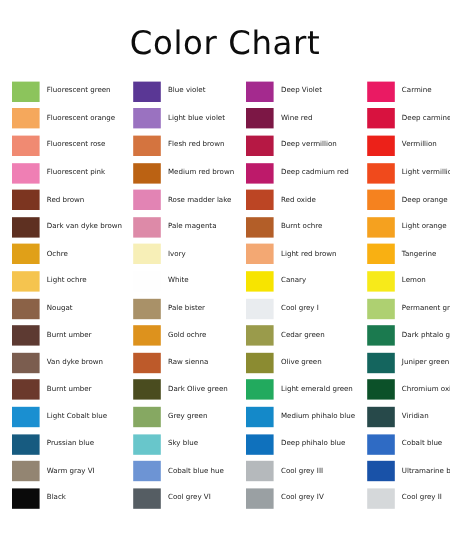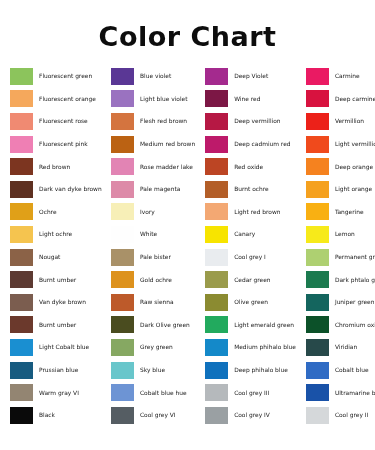--- a/index.html
+++ b/index.html
@@ -10,21 +10,21 @@
   body {
     width: 375px;
     height: 450px;
     font-family: "DejaVu Sans", "Liberation Sans", sans-serif;
     overflow: hidden;
     position: relative;
   }
   #chart-title {
     text-align: center;
     font-size: 27px;
-    font-weight: 700;
+    font-weight: 400;
     letter-spacing: 0.5px;
     color: #0d0d0d;
     margin: 0;
     padding-top: 20px;
     line-height: 34px;
     font-family: "DejaVu Sans", "Liberation Sans", sans-serif;
   }
   #swatch-grid {
     position: absolute;
     top: 65px;

